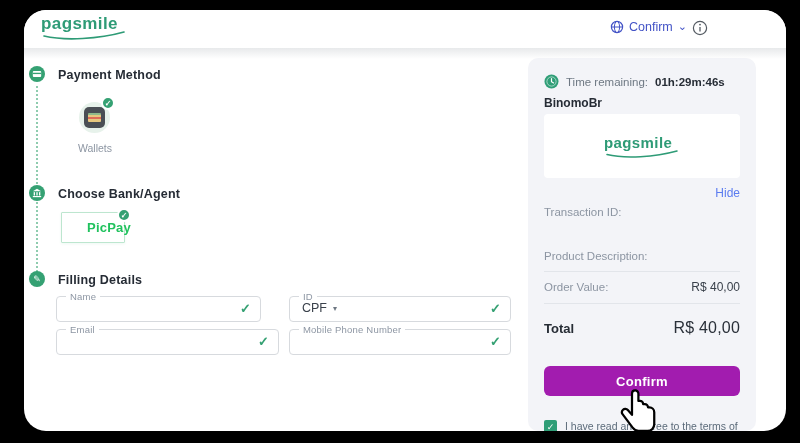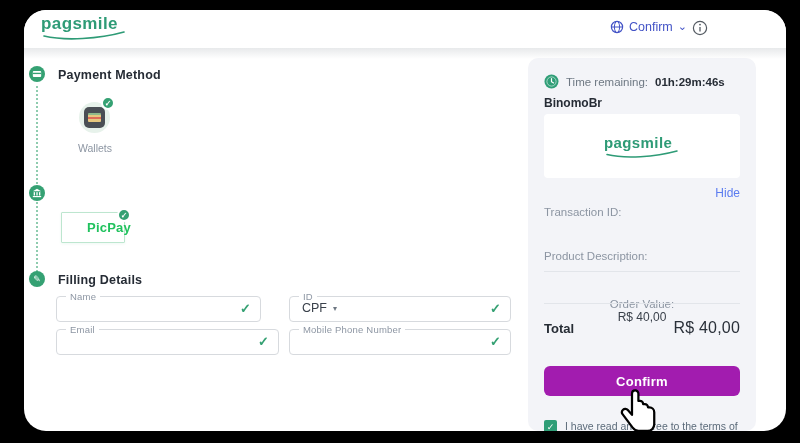--- a/index.html
+++ b/index.html
@@ -61,21 +61,21 @@
   .row { position:absolute; left:16px; right:16px; display:flex; align-items:center; }
   .time-row { top:16px; gap:7px; }
   .time-label { font-size:11.5px; color:#6E7883; }
   .time-value { font-size:11.5px; font-weight:bold; color:#262C35; }
   .merchant { position:absolute; left:16px; top:38px; font-size:12px; font-weight:bold; color:#262C35; }
   .logo-box { position:absolute; left:16px; right:16px; top:56px; height:64px; background:#fff;
           border-radius:4px; display:flex; align-items:center; justify-content:center; }
   .hide-link { position:absolute; right:16px; top:128px; font-size:12px; color:#5B7CF0; cursor:pointer; }
   .meta-label { position:absolute; left:16px; font-size:11.5px; color:#8C95A2; }
   .divider { position:absolute; left:16px; right:16px; height:1px; background:#E2E5EA; }
-  .order-row { top:240px; justify-content:space-between;flex-direction:column; }
+  .order-row { top:222px; justify-content:space-between; }
   .order-label { font-size:11.5px; color:#8C95A2; }
   .order-value { font-size:12px; color:#3A414B; }
   .total-row { top:261px; justify-content:space-between; align-items:baseline; }
   .total-label { font-size:13px; font-weight:bold; color:#262C35; }
   .total-value { font-size:16px; color:#2A3039; font-weight:500; letter-spacing:.2px; }
   .confirm-btn { position:absolute; left:16px; right:16px; top:308px; height:30px; background:#a21caf;
           border:none; border-radius:6px; color:#fff; font-size:13px; font-weight:bold;
           font-family:"Liberation Sans", sans-serif; cursor:pointer; letter-spacing:.3px; }
   .terms-row { top:362px; gap:8px; align-items:flex-start; }
   .terms-check { width:13px; height:13px; min-width:13px; background:#2F9E77; border-radius:2px;
@@ -134,20 +134,21 @@
 
   <div class="step-badge" style="top:175px;">
     <svg width="10" height="10" viewBox="0 0 12 12">
       <path d="M6 1 L11 4 L1 4 Z" fill="#fff"></path>
       <rect x="2" y="5" width="1.6" height="4" fill="#fff"></rect>
       <rect x="5.2" y="5" width="1.6" height="4" fill="#fff"></rect>
       <rect x="8.4" y="5" width="1.6" height="4" fill="#fff"></rect>
       <rect x="1" y="9.6" width="10" height="1.4" fill="#fff"></rect>
     </svg>
   </div>
+  <div class="step-title" style="top:177px;">Choose Bank/Agent</div>
 
   <div class="picpay-box">
     <span class="picpay-text">PicPay</span>
   </div>
   <div class="check-badge" style="left:93px; top:198px;">✓</div>
 
   <div class="step-badge" style="top:261px; font-size:9px;">
     <span>✎</span>
   </div>
   <div class="step-title" style="top:263px;">Filling Details</div>

